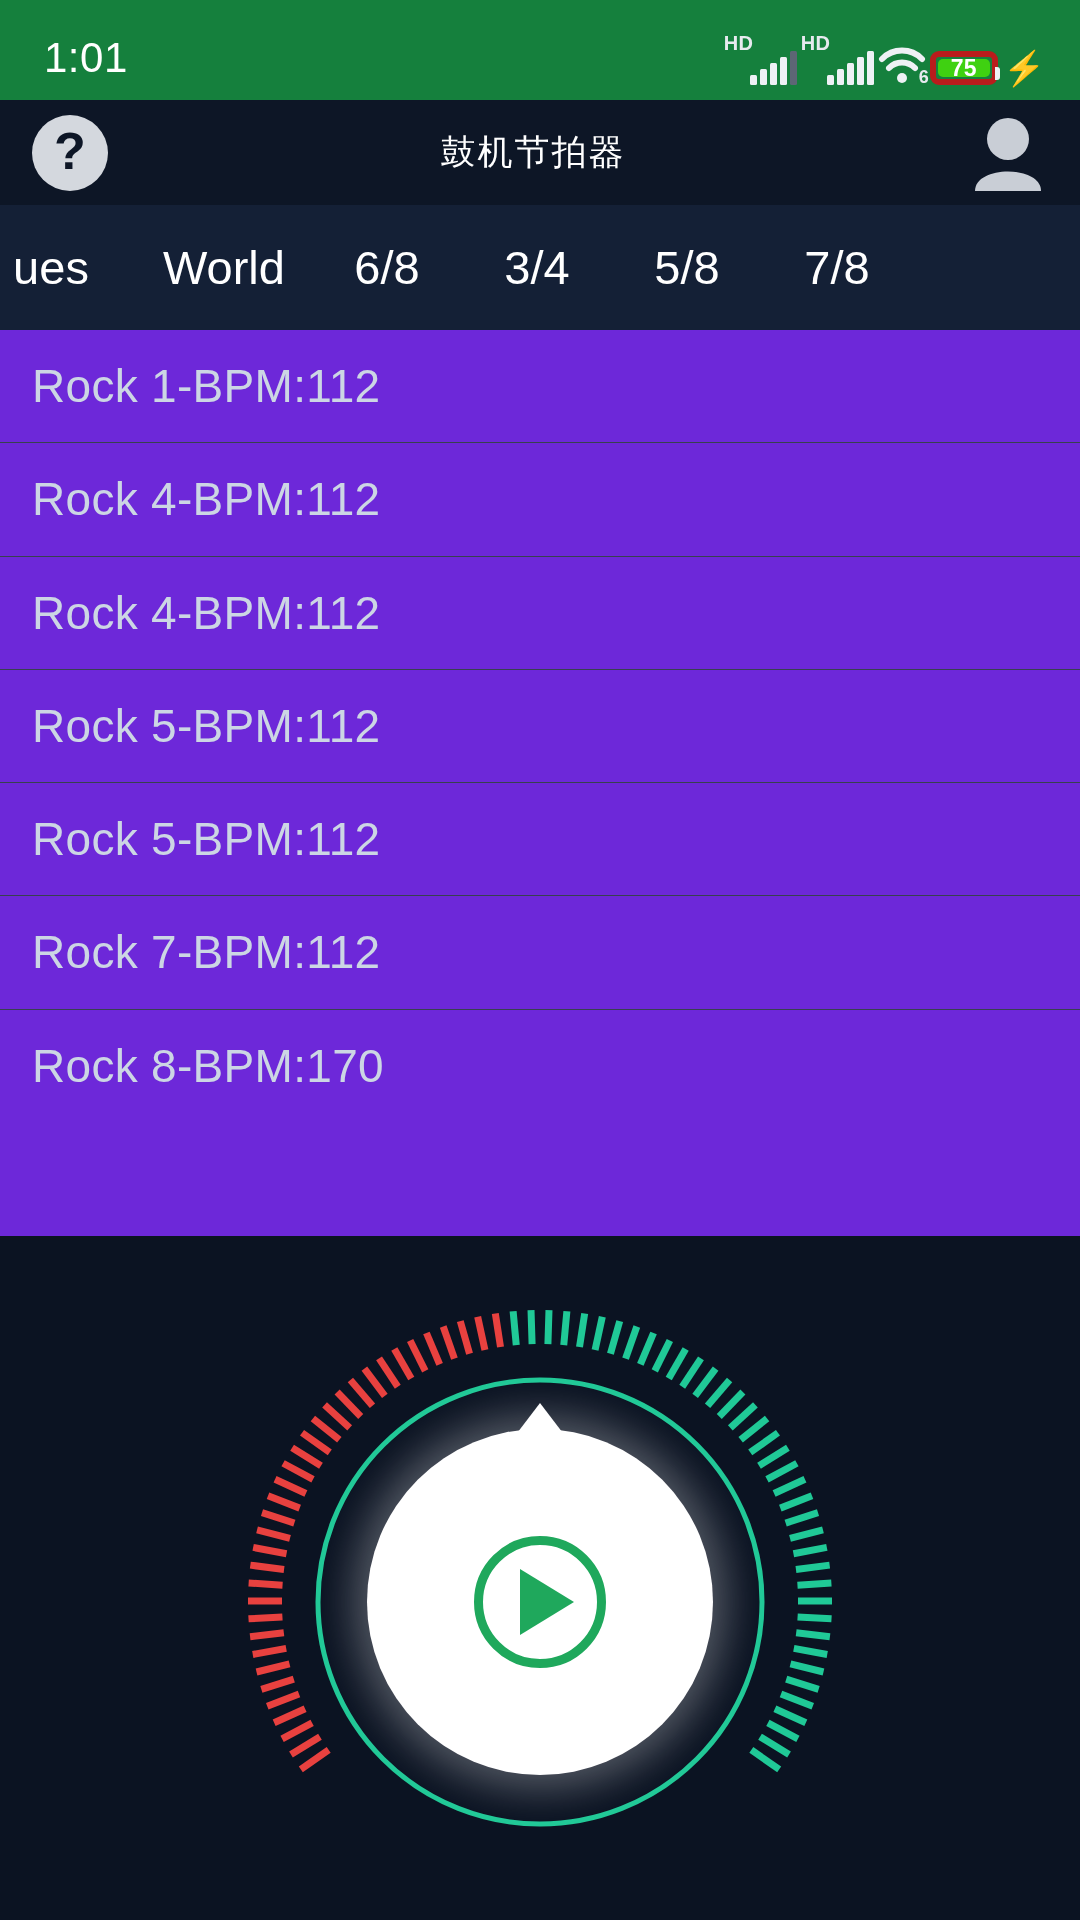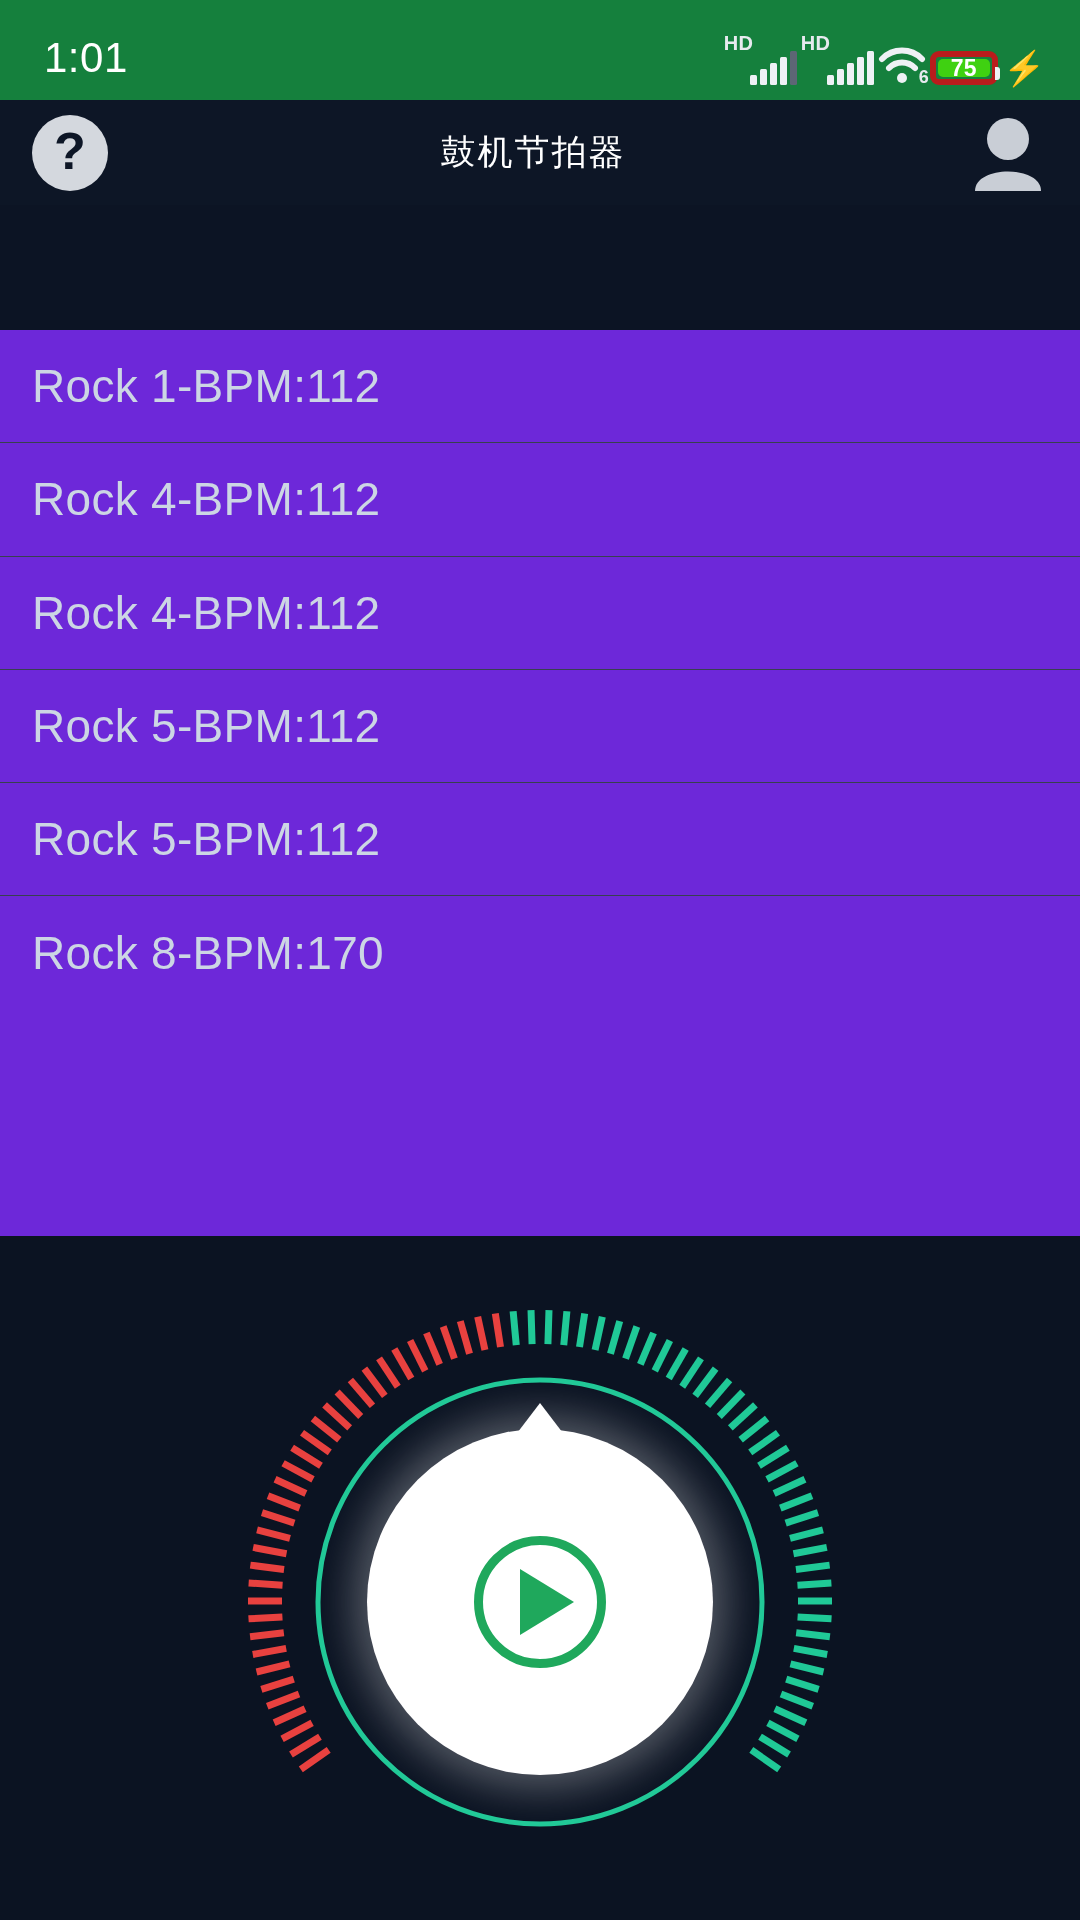--- a/index.html
+++ b/index.html
@@ -241,36 +241,59 @@
     <div class="help-icon">?</div>
     <div class="appbar-title">鼓机节拍器</div>
     <div class="avatar-icon">
       <svg width="80" height="76" viewBox="0 0 80 76">
         <circle cx="40" cy="24" r="21" fill="#c9ced6"></circle>
         <path d="M7 76 C7 50 73 50 73 76 Z" fill="#c9ced6"></path>
       </svg>
     </div>
   </div>
 
+  <div class="tabbar" id="tabbar">
+      <div class="tab" style="position: absolute; left: -34px; width: 170px; top: 0px;">
+        <span>ues</span>
+      </div>
+      <div class="tab" style="position: absolute; left: 118px; width: 212px; top: 0px;">
+        <span>World</span>
+      </div>
+      <div class="tab" style="position: absolute; left: 312px; width: 150px; top: 0px;">
+        <span>6/8</span>
+      </div>
+      <div class="tab" style="position: absolute; left: 462px; width: 150px; top: 0px;">
+        <span>3/4</span>
+      </div>
+      <div class="tab" style="position: absolute; left: 612px; width: 150px; top: 0px;">
+        <span>5/8</span>
+      </div>
+      <div class="tab" style="position: absolute; left: 762px; width: 150px; top: 0px;">
+        <span>7/8</span>
+      </div>
+    </div>
 
   <div class="list" id="list">
       <div class="list-item">
         <span class="list-item-label">Rock 1-BPM:112</span>
       </div>
       <div class="list-item">
         <span class="list-item-label">Rock 4-BPM:112</span>
       </div>
       <div class="list-item">
         <span class="list-item-label">Rock 4-BPM:112</span>
       </div>
       <div class="list-item">
         <span class="list-item-label">Rock 5-BPM:112</span>
       </div>
       <div class="list-item">
         <span class="list-item-label">Rock 5-BPM:112</span>
+      </div>
+      <div class="list-item">
+        <span class="list-item-label">Rock 7-BPM:112</span>
       </div>
       <div class="list-item">
         <span class="list-item-label">Rock 8-BPM:170</span>
       </div>
     </div>
 
   <div class="dial-area">
     <div class="dial">
       <svg width="600" height="600" viewBox="0 0 600 600" id="ticks">
         <circle cx="300" cy="300" r="222" fill="none" stroke="#20c997" stroke-width="5"></circle>

